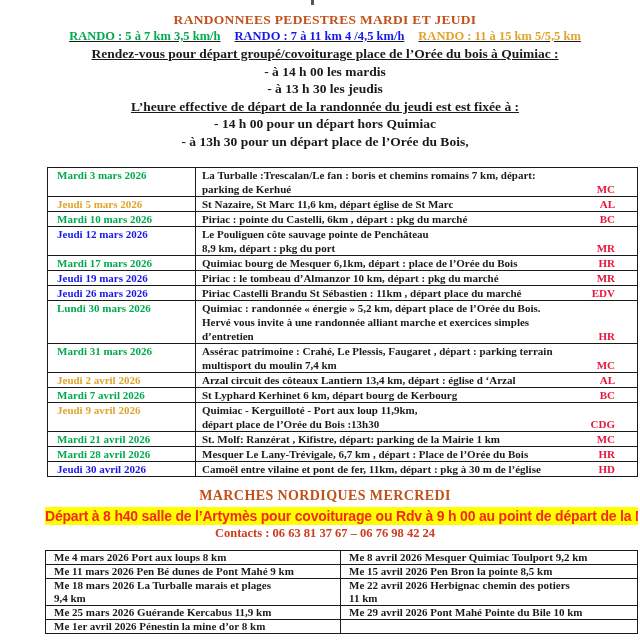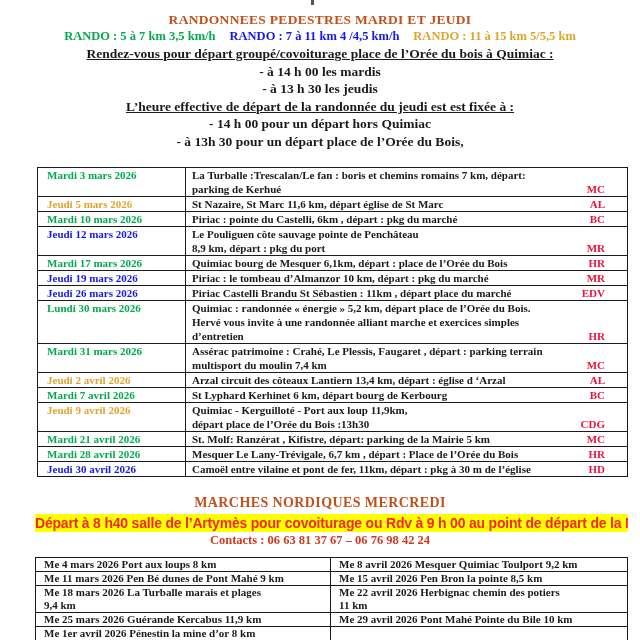--- a/index.html
+++ b/index.html
@@ -1,42 +1,42 @@
 <!DOCTYPE html>
 <html lang="fr"><head>
 <meta charset="utf-8">
 <style>
   html,body{margin:0;padding:0;}
   body{
     width:640px;height:640px;overflow:hidden;background:#ffffff;
     font-family:"Liberation Serif","DejaVu Serif",serif;
     color:#1a1a1a;position:relative;
   }
-  .page{width:640px;height:640px;padding-top:11px;box-sizing:border-box;}
+  .page{width:640px;height:640px;padding-top:11px;box-sizing:border-box;padding-left:10px;}
   .artifact{position:absolute;left:311px;top:0;width:3px;height:5px;background:#555;}
   .title{
     margin:0;font-size:13.5px;font-weight:bold;letter-spacing:.3px;
     line-height:17px;text-align:center;
   }
-  .levels{line-height:17px;font-size:12.5px;font-weight:bold;text-align:center;white-space:nowrap;}
+  .levels{line-height:17px;font-size:12.5px;font-weight:bold;text-align:center;white-space:nowrap;text-decoration:underline;}
   .levels .lv{margin:0 7px;}
   .hline{font-size:13.5px;font-weight:bold;line-height:17.5px;margin:0;text-align:center;}
   .underline{text-decoration:underline;}
   table{border-collapse:collapse;table-layout:fixed;}
   .t1{width:591px;margin:17px 0 0 37px;}
   .t1 col.c-date{width:148px;}
   .t1 td{
     border:1.5px solid #1a1a1a;font-size:11px;font-weight:bold;
     line-height:14px;vertical-align:top;
   }
   .t1 td.date-cell{padding:0 2px 0 9px;}
   .t1 td.desc-cell{position:relative;padding:0 30px 0 6px;white-space:pre-line;}
   .t1 .code{position:absolute;right:22px;bottom:0;font-weight:bold;}
   .nordic-title{
-    margin:17px 0 3px 0;font-size:14px;font-weight:bold;letter-spacing:.4px;
+    margin:10px 0 3px 0;font-size:14px;font-weight:bold;letter-spacing:.4px;
     text-align:center;line-height:17px;
   }
   .highlight{
     margin:0 5px 0 35px;width:593px;box-sizing:border-box;
     font-family:"Liberation Sans","DejaVu Sans",sans-serif;
     font-size:14px;font-weight:bold;letter-spacing:-.2px;line-height:18px;
     text-align:center;white-space:nowrap;overflow:hidden;
   }
   .contacts{font-size:12.5px;font-weight:bold;line-height:16px;text-align:center;margin:0;}
   .t2{width:593px;margin:9px 0 0 35px;}
@@ -120,21 +120,21 @@
           <td class="date-cell" style="color: rgb(0, 171, 78);">Mardi 7 avril 2026</td>
           <td class="desc-cell"><span>St Lyphard Kerhinet 6 km, départ bourg de Kerbourg</span><span class="code" style="color: rgb(232, 20, 60);">BC</span></td>
         </tr>
         <tr>
           <td class="date-cell" style="color: rgb(224, 164, 42);">Jeudi 9 avril 2026</td>
           <td class="desc-cell"><span>Quimiac - Kerguilloté - Port aux loup 11,9km,
 départ place de l’Orée du Bois :13h30</span><span class="code" style="color: rgb(232, 20, 60);">CDG</span></td>
         </tr>
         <tr>
           <td class="date-cell" style="color: rgb(0, 171, 78);">Mardi 21 avril 2026</td>
-          <td class="desc-cell"><span>St. Molf:  Ranzérat , Kifistre,  départ: parking de la Mairie 5 km</span><span class="code" style="color: rgb(232, 20, 60);">MC</span></td>
+          <td class="desc-cell"><span>St. Molf:  Ranzérat , Kifistre,  départ: parking de la Mairie 1 km</span><span class="code" style="color: rgb(232, 20, 60);">MC</span></td>
         </tr>
         <tr>
           <td class="date-cell" style="color: rgb(0, 171, 78);">Mardi  28 avril 2026</td>
           <td class="desc-cell"><span>Mesquer Le Lany-Trévigale, 6,7 km , départ : Place de l’Orée du Bois</span><span class="code" style="color: rgb(232, 20, 60);">HR</span></td>
         </tr>
         <tr>
           <td class="date-cell" style="color: rgb(21, 24, 232);">Jeudi  30 avril 2026</td>
           <td class="desc-cell"><span>Camoël entre vilaine et pont de fer, 11km, départ : pkg à 30 m de l’église</span><span class="code" style="color: rgb(232, 20, 60);">HD</span></td>
         </tr>
       </tbody>

